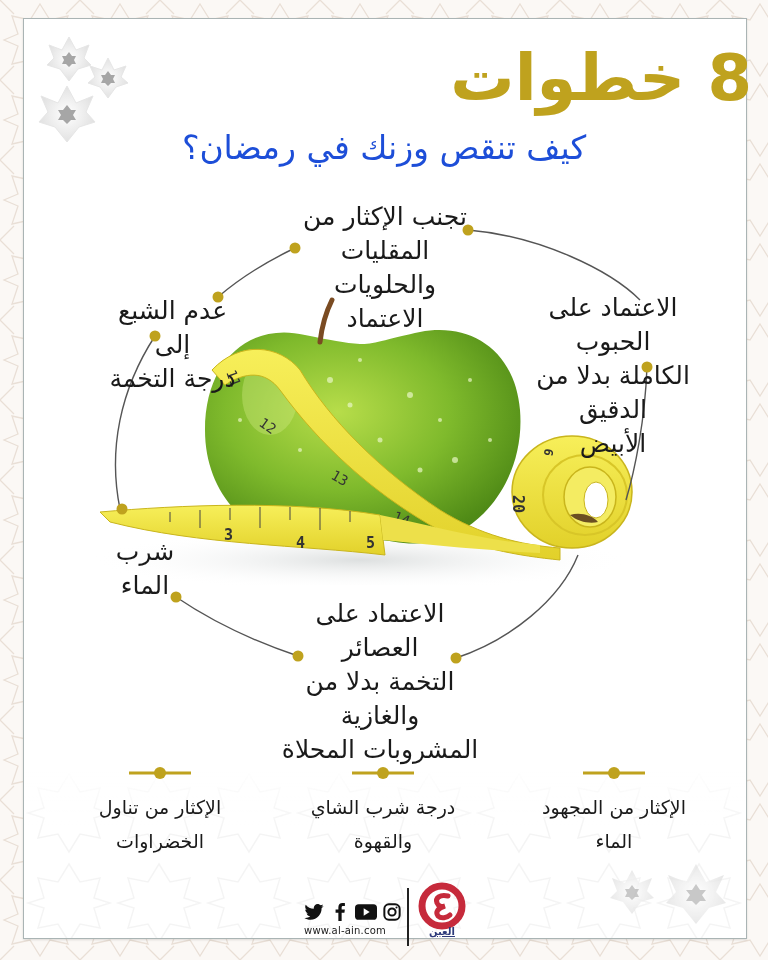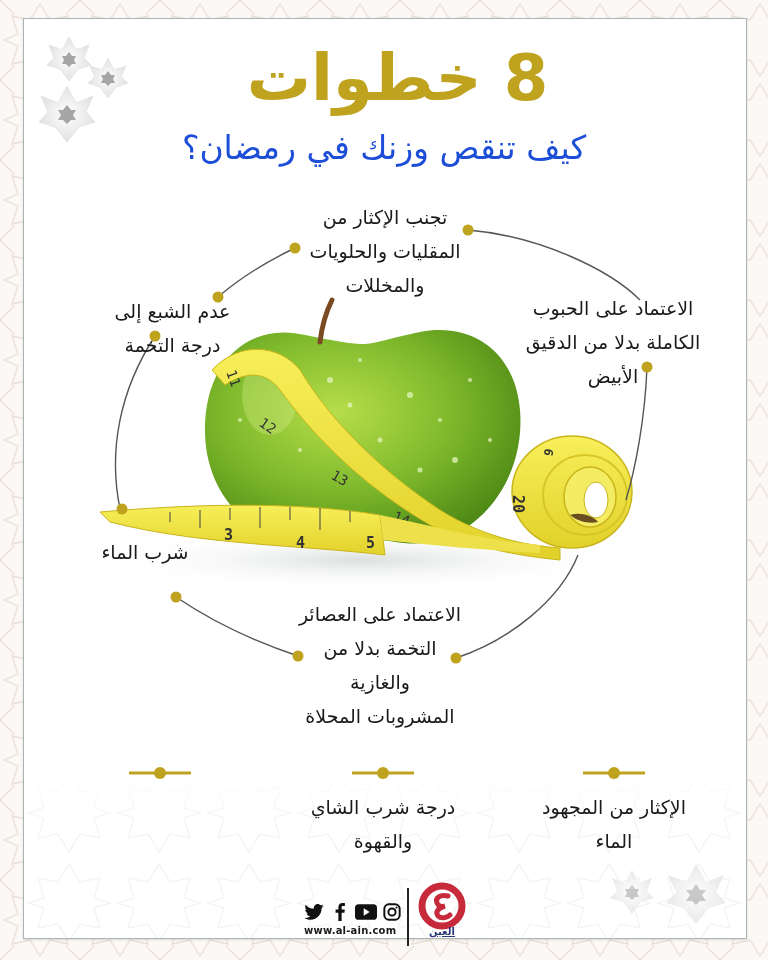--- a/index.html
+++ b/index.html
@@ -11,48 +11,48 @@
     .bg-pattern { position: absolute; inset: 0; z-index: 0; }
     .frame {
       position: absolute; left: 23px; top: 18px; width: 722px; height: 919px;
       background: #ffffff; border: 1px solid #aab4b4;
       box-shadow: 0 1px 2px rgba(0,0,0,0.12);
       z-index: 1;
     }
     .frame-pattern { position: absolute; left: 0; right: 0; bottom: 0; height: 170px; opacity: 0.55; }
     .stars { position: absolute; z-index: 2; }
     .title {
-      position: absolute; left: 0; right: 16px; top: 40px; text-align: center;
+      position: absolute; left: 0; right: 16px; top: 40px; 
       font-family: "DejaVu Sans", sans-serif; font-weight: bold;
       font-size: 64px; line-height: 76px; color: #bfa21e; direction: rtl;
       z-index: 3; letter-spacing: 1px; padding-left: 43px;
     }
     .subtitle {
       position: absolute; left: 0; right: 0; top: 126px; text-align: center;
       font-size: 33px; line-height: 44px; color: #1d4ed8; direction: rtl; z-index: 3;
     }
     .connectors { position: absolute; left: 0; top: 0; z-index: 3; pointer-events: none; }
     .step {
       position: absolute; direction: rtl; text-align: center;
-      font-size: 19px; line-height: 34px; color: #1a1a1a; z-index: 4;
+      font-size: 25px; line-height: 34px; color: #1a1a1a; z-index: 4;
     }
     .step span { display: block; }
     .illustration { position: absolute; left: 90px; top: 295px; z-index: 2; }
     .bottom-step {
       position: absolute; top: 762px; width: 200px; text-align: center; direction: rtl; z-index: 4;
     }
     .bottom-step .marker { display: block; margin: 0 auto 6px; width: 62px; height: 22px; }
     .bottom-step .txt { font-size: 19px; line-height: 34px; color: #1a1a1a; }
     .bottom-step .txt span { display: block; }
     .footer {
       position: absolute; left: 300px; top: 878px; width: 190px; height: 70px; z-index: 5;
     }
     .social { position: absolute; left: 3px; top: 24px; display: flex; gap: 4px; align-items: center; }
     .social .ico { width: 22px; height: 20px; display: inline-flex; align-items: center; justify-content: center; }
-    .url { position: absolute; left: 4px; top: 47px; font-size: 10px; font-weight: bold; color: #1a1a1a; letter-spacing: 0.2px; }
+    .url { position: absolute; left: 4px; top: 47px; font-size: 10px; font-weight: normal; color: #1a1a1a; letter-spacing: 0.2px; }
     .vline { position: absolute; left: 107px; top: 10px; width: 2px; height: 58px; background: #222; }
     .logo { position: absolute; left: 116px; top: 4px; width: 52px; height: 64px; }
     .logo-text { position: absolute; left: 118px; top: 48px; width: 48px; text-align: center; font-size: 10px; font-weight: bold; color: #2d3a7a; direction: rtl; text-decoration: underline; }
   </style>
 </head>
 <body>
 
 <svg class="bg-pattern" width="768" height="960" viewBox="0 0 768 960">
   <defs>
     <pattern id="geo" width="80" height="80" patternUnits="userSpaceOnUse">
@@ -206,21 +206,21 @@
     <circle cx="122" cy="509" r="5.5"></circle>
     <circle cx="176" cy="597" r="5.5"></circle>
     <circle cx="298" cy="656" r="5.5"></circle>
     <circle cx="456" cy="658" r="5.5"></circle>
   </g>
 </svg>
 
 <div class="step" style="left:295px;top:200px;width:180px;">
   <span>تجنب الإكثار من</span>
   <span>المقليات والحلويات</span>
-  <span>والمخللات</span>
+  <span>الاعتماد</span>
 </div>
 
 <div class="step" style="left:508px;top:291px;width:210px;">
   <span>الاعتماد على الحبوب</span>
   <span>الكاملة بدلا من الدقيق</span>
   <span>الأبيض</span>
 </div>
 
 <div class="step" style="left:275px;top:597px;width:210px;">
   <span>الاعتماد على العصائر</span>
@@ -258,20 +258,24 @@
     <span>درجة شرب الشاي</span>
     <span>والقهوة</span>
   </div>
 </div>
 
 <div class="bottom-step" style="left:60px;">
   <svg class="marker" viewBox="0 0 62 22">
       <line x1="0" y1="11" x2="62" y2="11" stroke="#bfa21e" stroke-width="3"></line>
       <circle cx="31" cy="11" r="6" fill="#bfa21e"></circle>
     </svg>
+  <div class="txt">
+    <span>الإكثار من تناول</span>
+    <span>الخضراوات</span>
+  </div>
 </div>
 
 <div class="footer">
   <div class="social">
     <span class="ico">
       <svg width="20" height="16" viewBox="0 0 24 20">
           <path d="M24 2.4c-.9.4-1.8.6-2.8.8 1-.6 1.8-1.6 2.2-2.7-1 .6-2 1-3.1 1.2C19.3.7 18 0 16.6 0c-2.7 0-4.9 2.2-4.9 4.9 0 .4 0 .8.1 1.1C7.7 5.8 4.1 3.9 1.7.9c-.4.7-.7 1.6-.7 2.5 0 1.7.9 3.2 2.2 4.1-.8 0-1.6-.2-2.2-.6v.1c0 2.4 1.7 4.4 3.9 4.8-.4.1-.8.2-1.3.2-.3 0-.6 0-.9-.1.6 2 2.4 3.4 4.6 3.4-1.7 1.3-3.8 2.1-6.1 2.1H0c2.2 1.4 4.8 2.2 7.5 2.2 9.1 0 14-7.5 14-14v-.6c1-.7 1.8-1.6 2.5-2.6z" fill="#111"></path>
         </svg>
     </span>
     <span class="ico">

